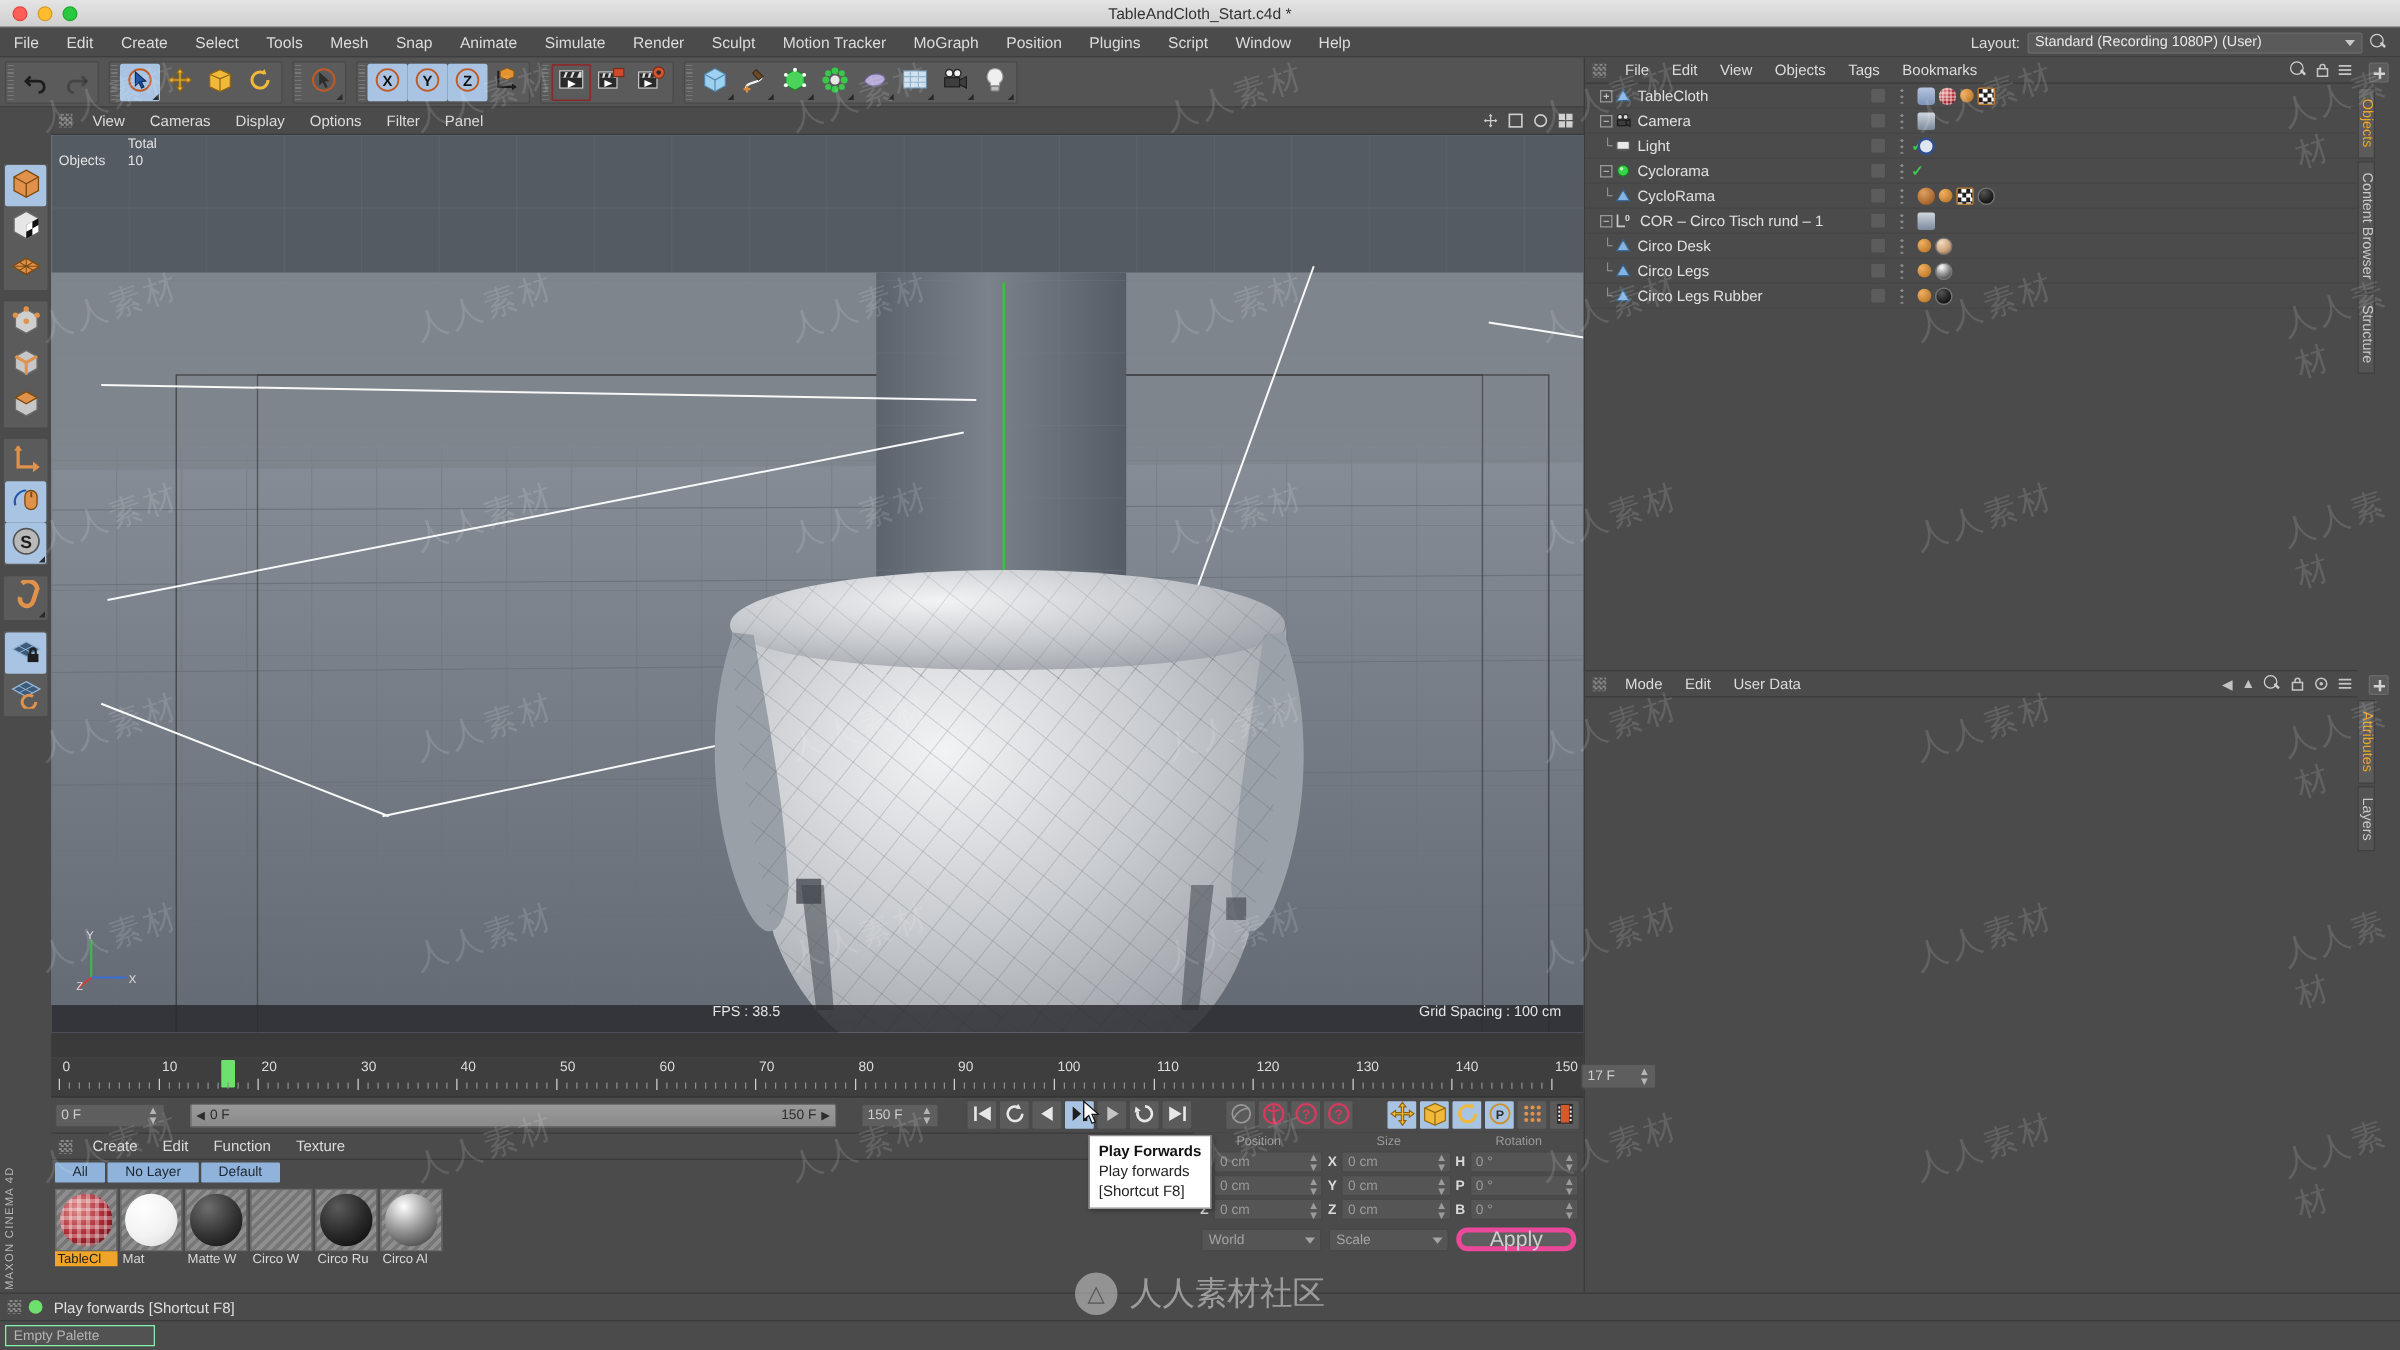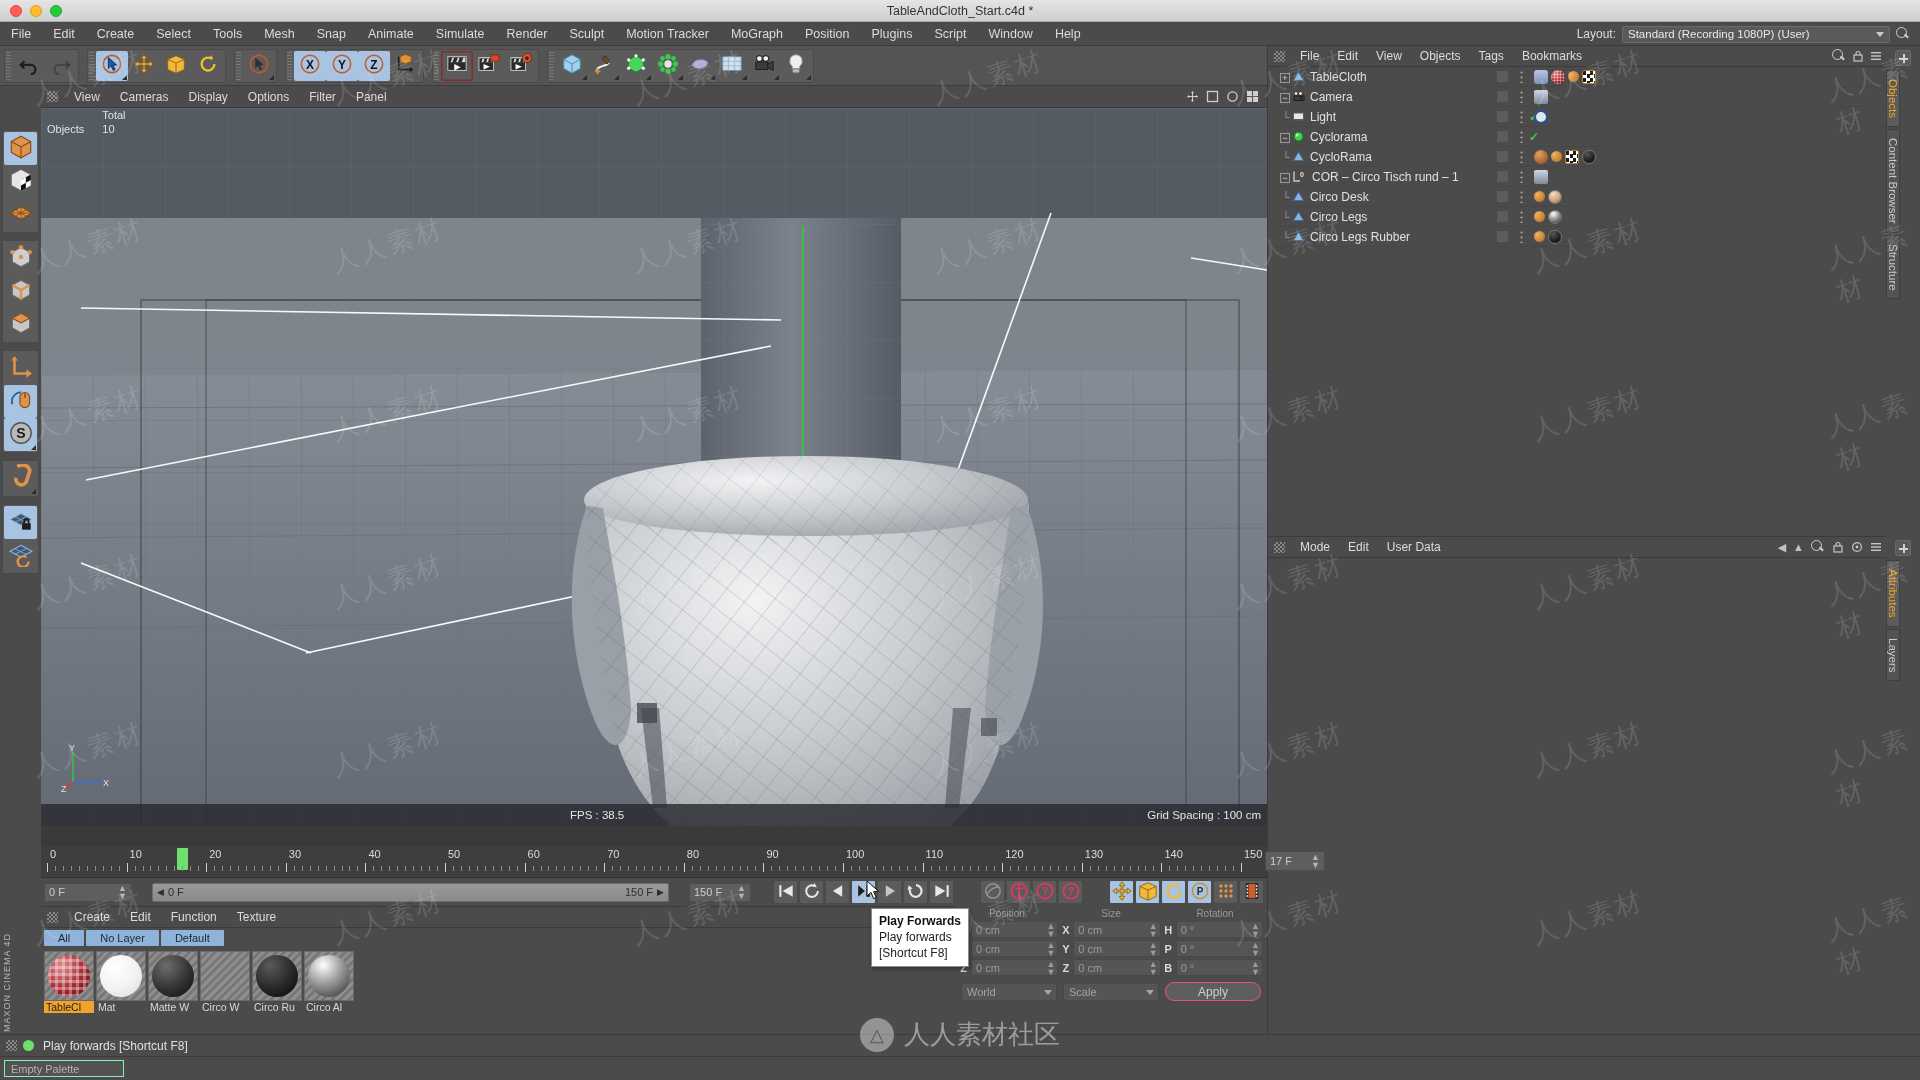--- a/index.html
+++ b/index.html
@@ -83,21 +83,21 @@
   .vpmenu .grip{width:11px;height:11px;margin:0 6px;background:
      repeating-conic-gradient(#888 0 25%, #4b4b4b 0 50%) 0 0/4px 4px;}
   .vpmenu .mi{padding:0 10px;font-size:12px;color:#dcdcdc;line-height:22px;}
   .vplabel{height:18px;background:#3f3f3f;color:#d8d8d8;font-size:11.5px;padding:2px 6px;border-bottom:1px solid #333;}
   .vpcanvas{position:relative;width:1226px;height:718px;overflow:hidden;
     background:linear-gradient(#8d9299 0%,#9aa0a7 34%,#8a9099 34%,#7e858e 55%,#6e757f 100%);}
   .vpinfo{position:absolute;left:0;top:0;width:300px;color:#e2e2e2;font-size:11px;}
   .vpinfo table{border-collapse:collapse;}
   .vpinfo td{padding:1px 12px 1px 6px;}
   .vpstat{position:absolute;left:0;right:0;bottom:0;height:22px;background:rgba(40,42,46,.82);
-     display:flex;align-items:center;justify-content:space-between;padding:0 6px;font-size:11.5px;color:#e3e3e3;}
+     display:flex;justify-content:space-between;padding:0 18px;font-size:11.5px;color:#e3e3e3;}
   .axisind{position:absolute;left:20px;bottom:34px;width:50px;height:50px;}
 
   
   .timeline{position:absolute;left:41px;top:846px;width:1226px;height:60px;background:#4b4b4b;}
   .ruler{position:relative;height:32px;background:#3e3e3e;border-bottom:1px solid #333;overflow:hidden;}
   .ruler .tk{position:absolute;top:20px;width:1px;height:5px;background:#8d8d8d;}
   .ruler .tkM{position:absolute;top:17px;width:1px;height:9px;background:#cfcfcf;}
   .ruler .lb{position:absolute;top:2px;font-size:11px;color:#dcdcdc;}
   .greenmark{position:absolute;top:2px;width:11px;height:22px;background:#6ee06e;border-radius:1px;}
   .tlrow{height:28px;display:flex;align-items:center;padding:2px 3px;gap:20px;}
@@ -134,22 +134,22 @@
   .crow{display:flex;gap:3px;padding:1px 4px;}
   .cfield{flex:1;display:flex;align-items:center;gap:3px;}
   .cfield .k{width:9px;font-size:11px;color:#d9d9d9;font-weight:bold;text-align:center;}
   .cinput{flex:1;height:17px;background:#555;border:1px solid #484848;border-radius:2px;
      font-size:11px;color:#9b9b9b;display:flex;align-items:center;padding:0 4px;position:relative;}
   .cinput .sp{position:absolute;right:2px;font-size:9px;color:#9b9b9b;line-height:8px;}
   .crow2{display:flex;gap:6px;padding:5px 6px 0 6px;align-items:center;}
   .cdd{flex:1;height:18px;background:#555;border:1px solid #484848;border-radius:2px;
      font-size:11px;color:#a4a4a4;display:flex;align-items:center;padding:0 5px;position:relative;}
   .cdd .arrow{position:absolute;right:4px;top:6px;border-left:4px solid transparent;border-right:4px solid transparent;border-top:5px solid #a4a4a4;}
-  .capply{width:96px;height:19px;background:#5e5e5e;border:1px solid #ec4899;border-radius:9px;
-     font-size:12px;color:#cfcfcf;display:flex;align-items:center;justify-content:center;}
+  .capply{width:96px;height:19px;background:#5e5e5e;border:4px solid #ec4899;border-radius:9px;
+     font-size:17px;color:#cfcfcf;display:flex;align-items:center;justify-content:center;}
 
   
   .objman{position:absolute;left:1267px;top:46px;width:619px;height:490px;background:#4b4b4b;border-left:1px solid #3b3b3b;}
   .ommenu{height:21px;display:flex;align-items:center;border-bottom:1px solid #3b3b3b;position:relative;}
   .ommenu .grip{width:11px;height:11px;margin:0 6px;background:repeating-conic-gradient(#888 0 25%, #4b4b4b 0 50%) 0 0/4px 4px;}
   .ommenu .mi{padding:0 9px;font-size:12px;color:#dcdcdc;line-height:21px;}
   .omicons{position:absolute;right:4px;display:flex;gap:6px;align-items:center;}
   .omtree{position:relative;}
   .orow{height:20px;display:flex;align-items:center;position:relative;border-bottom:1px solid #464646;}
   .orow .tree{width:22px;text-align:right;font-size:11px;color:#adadad;}

